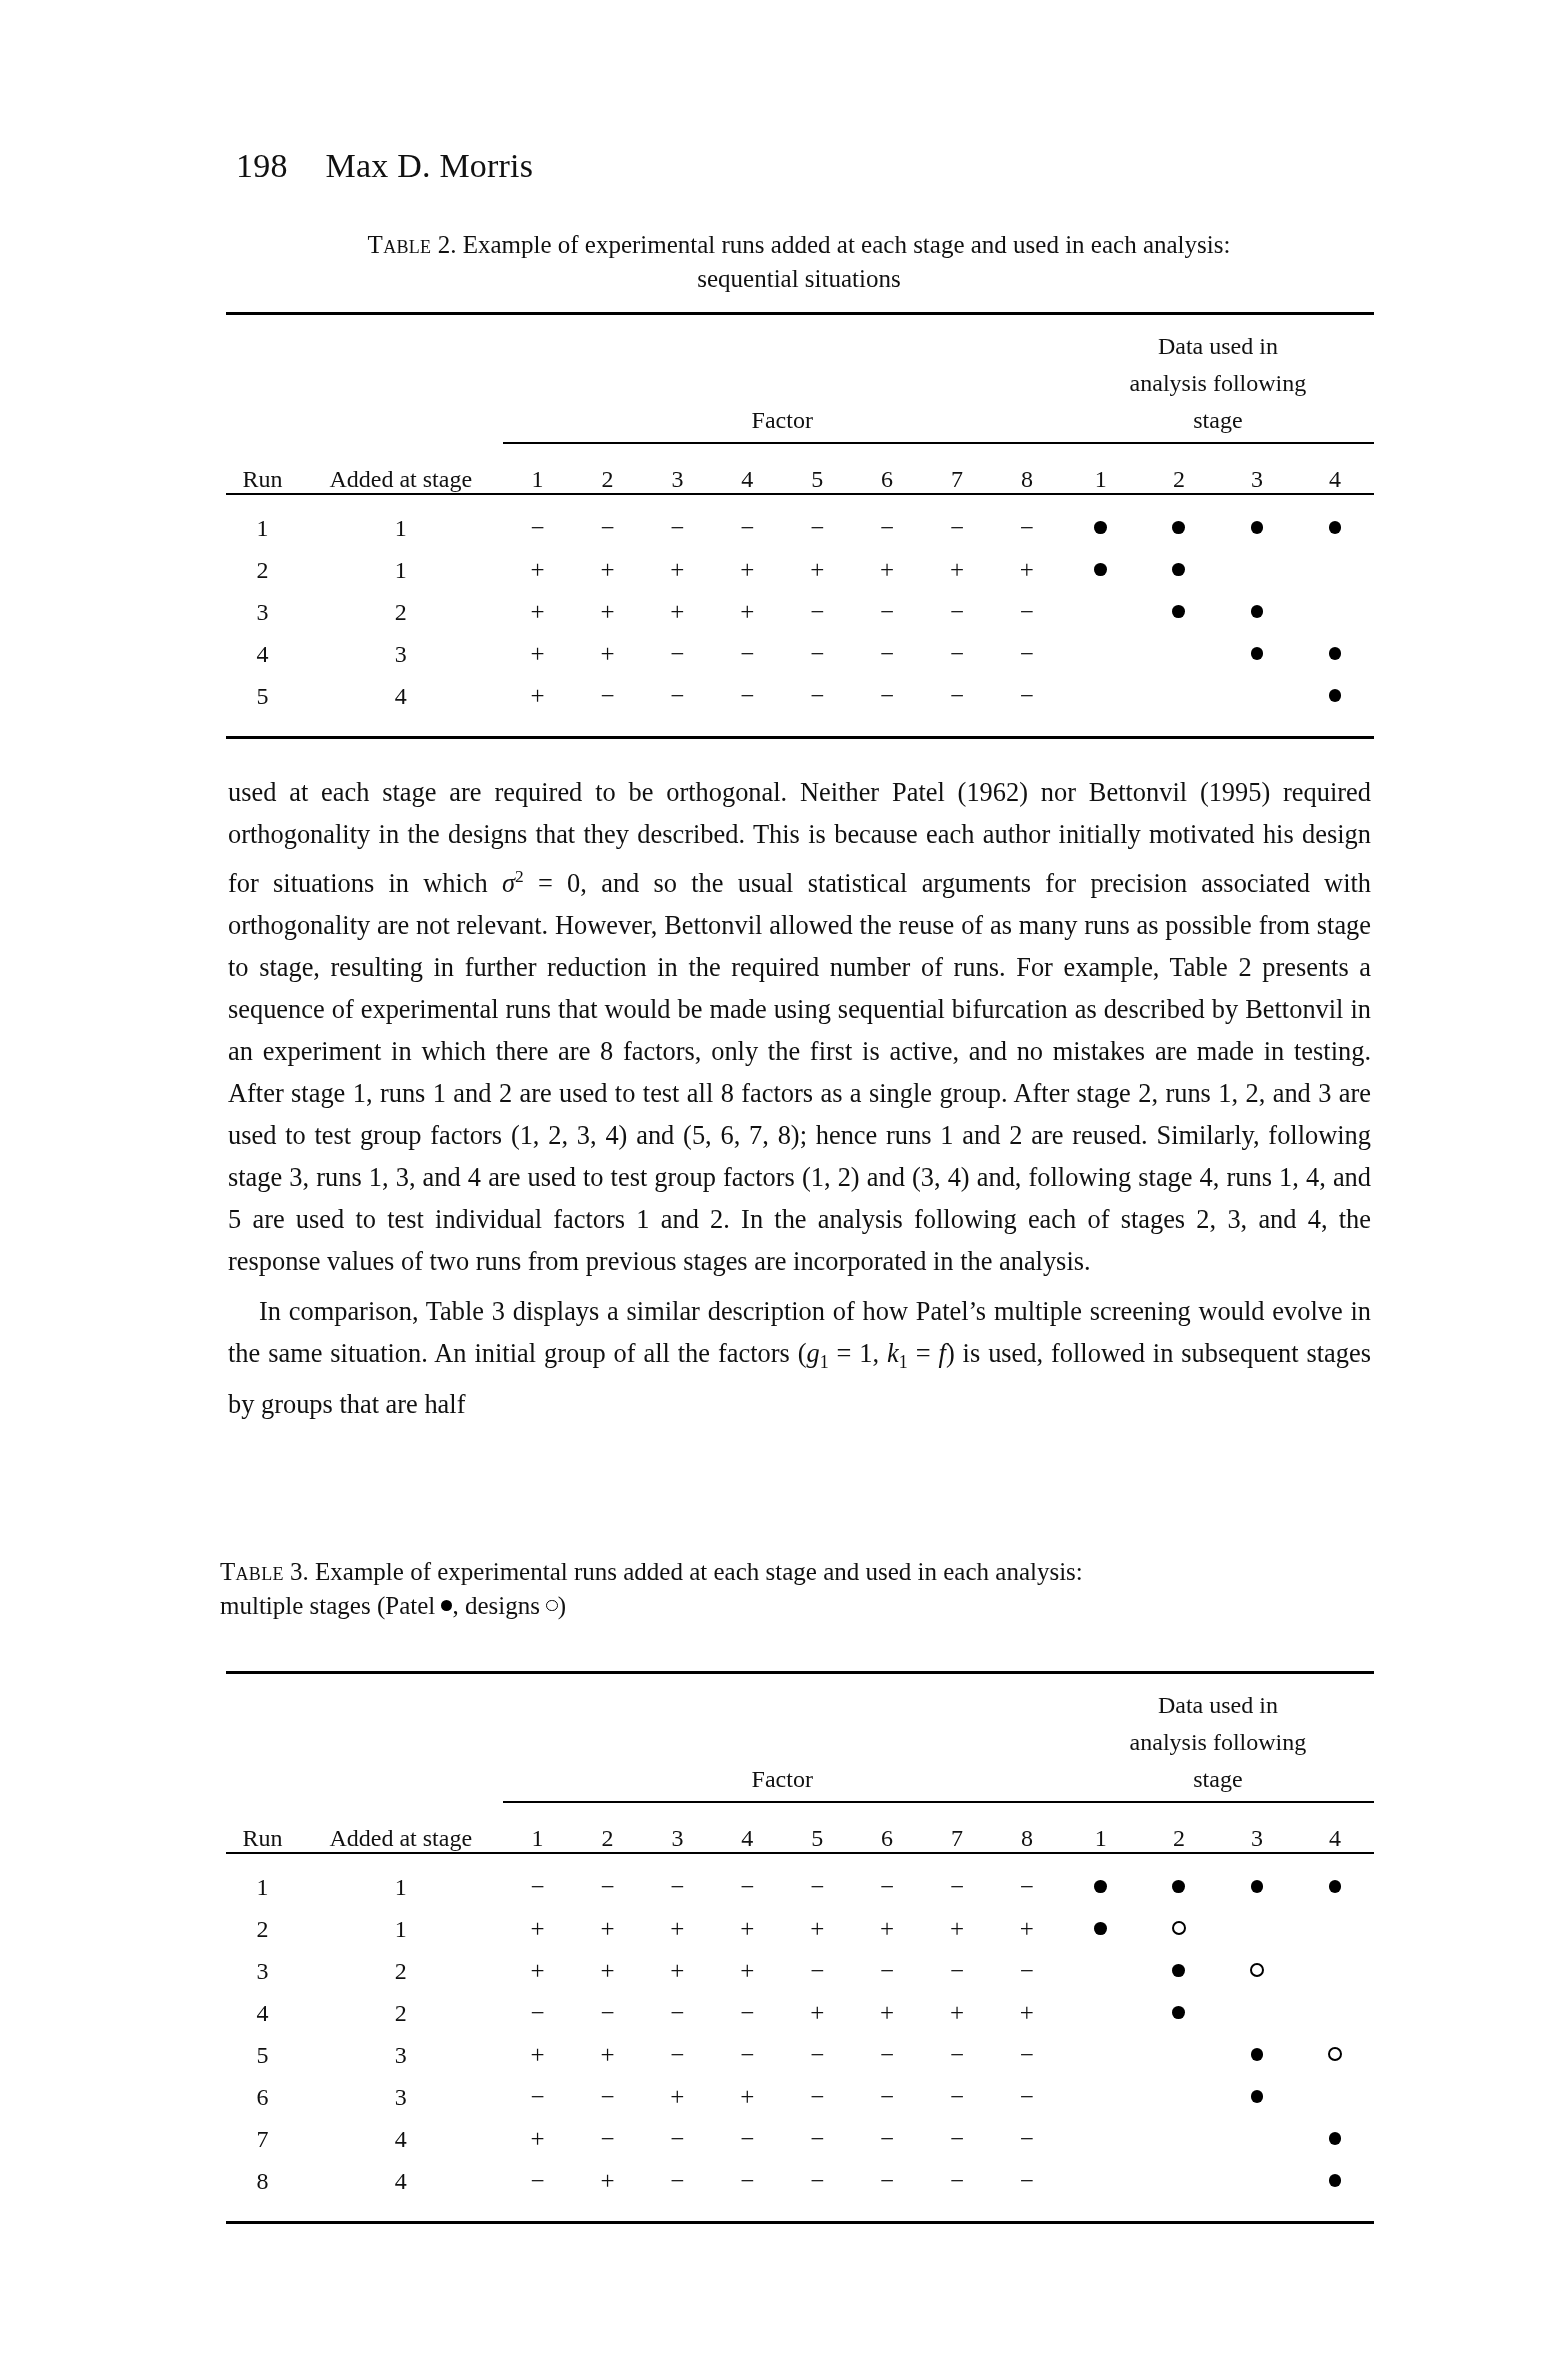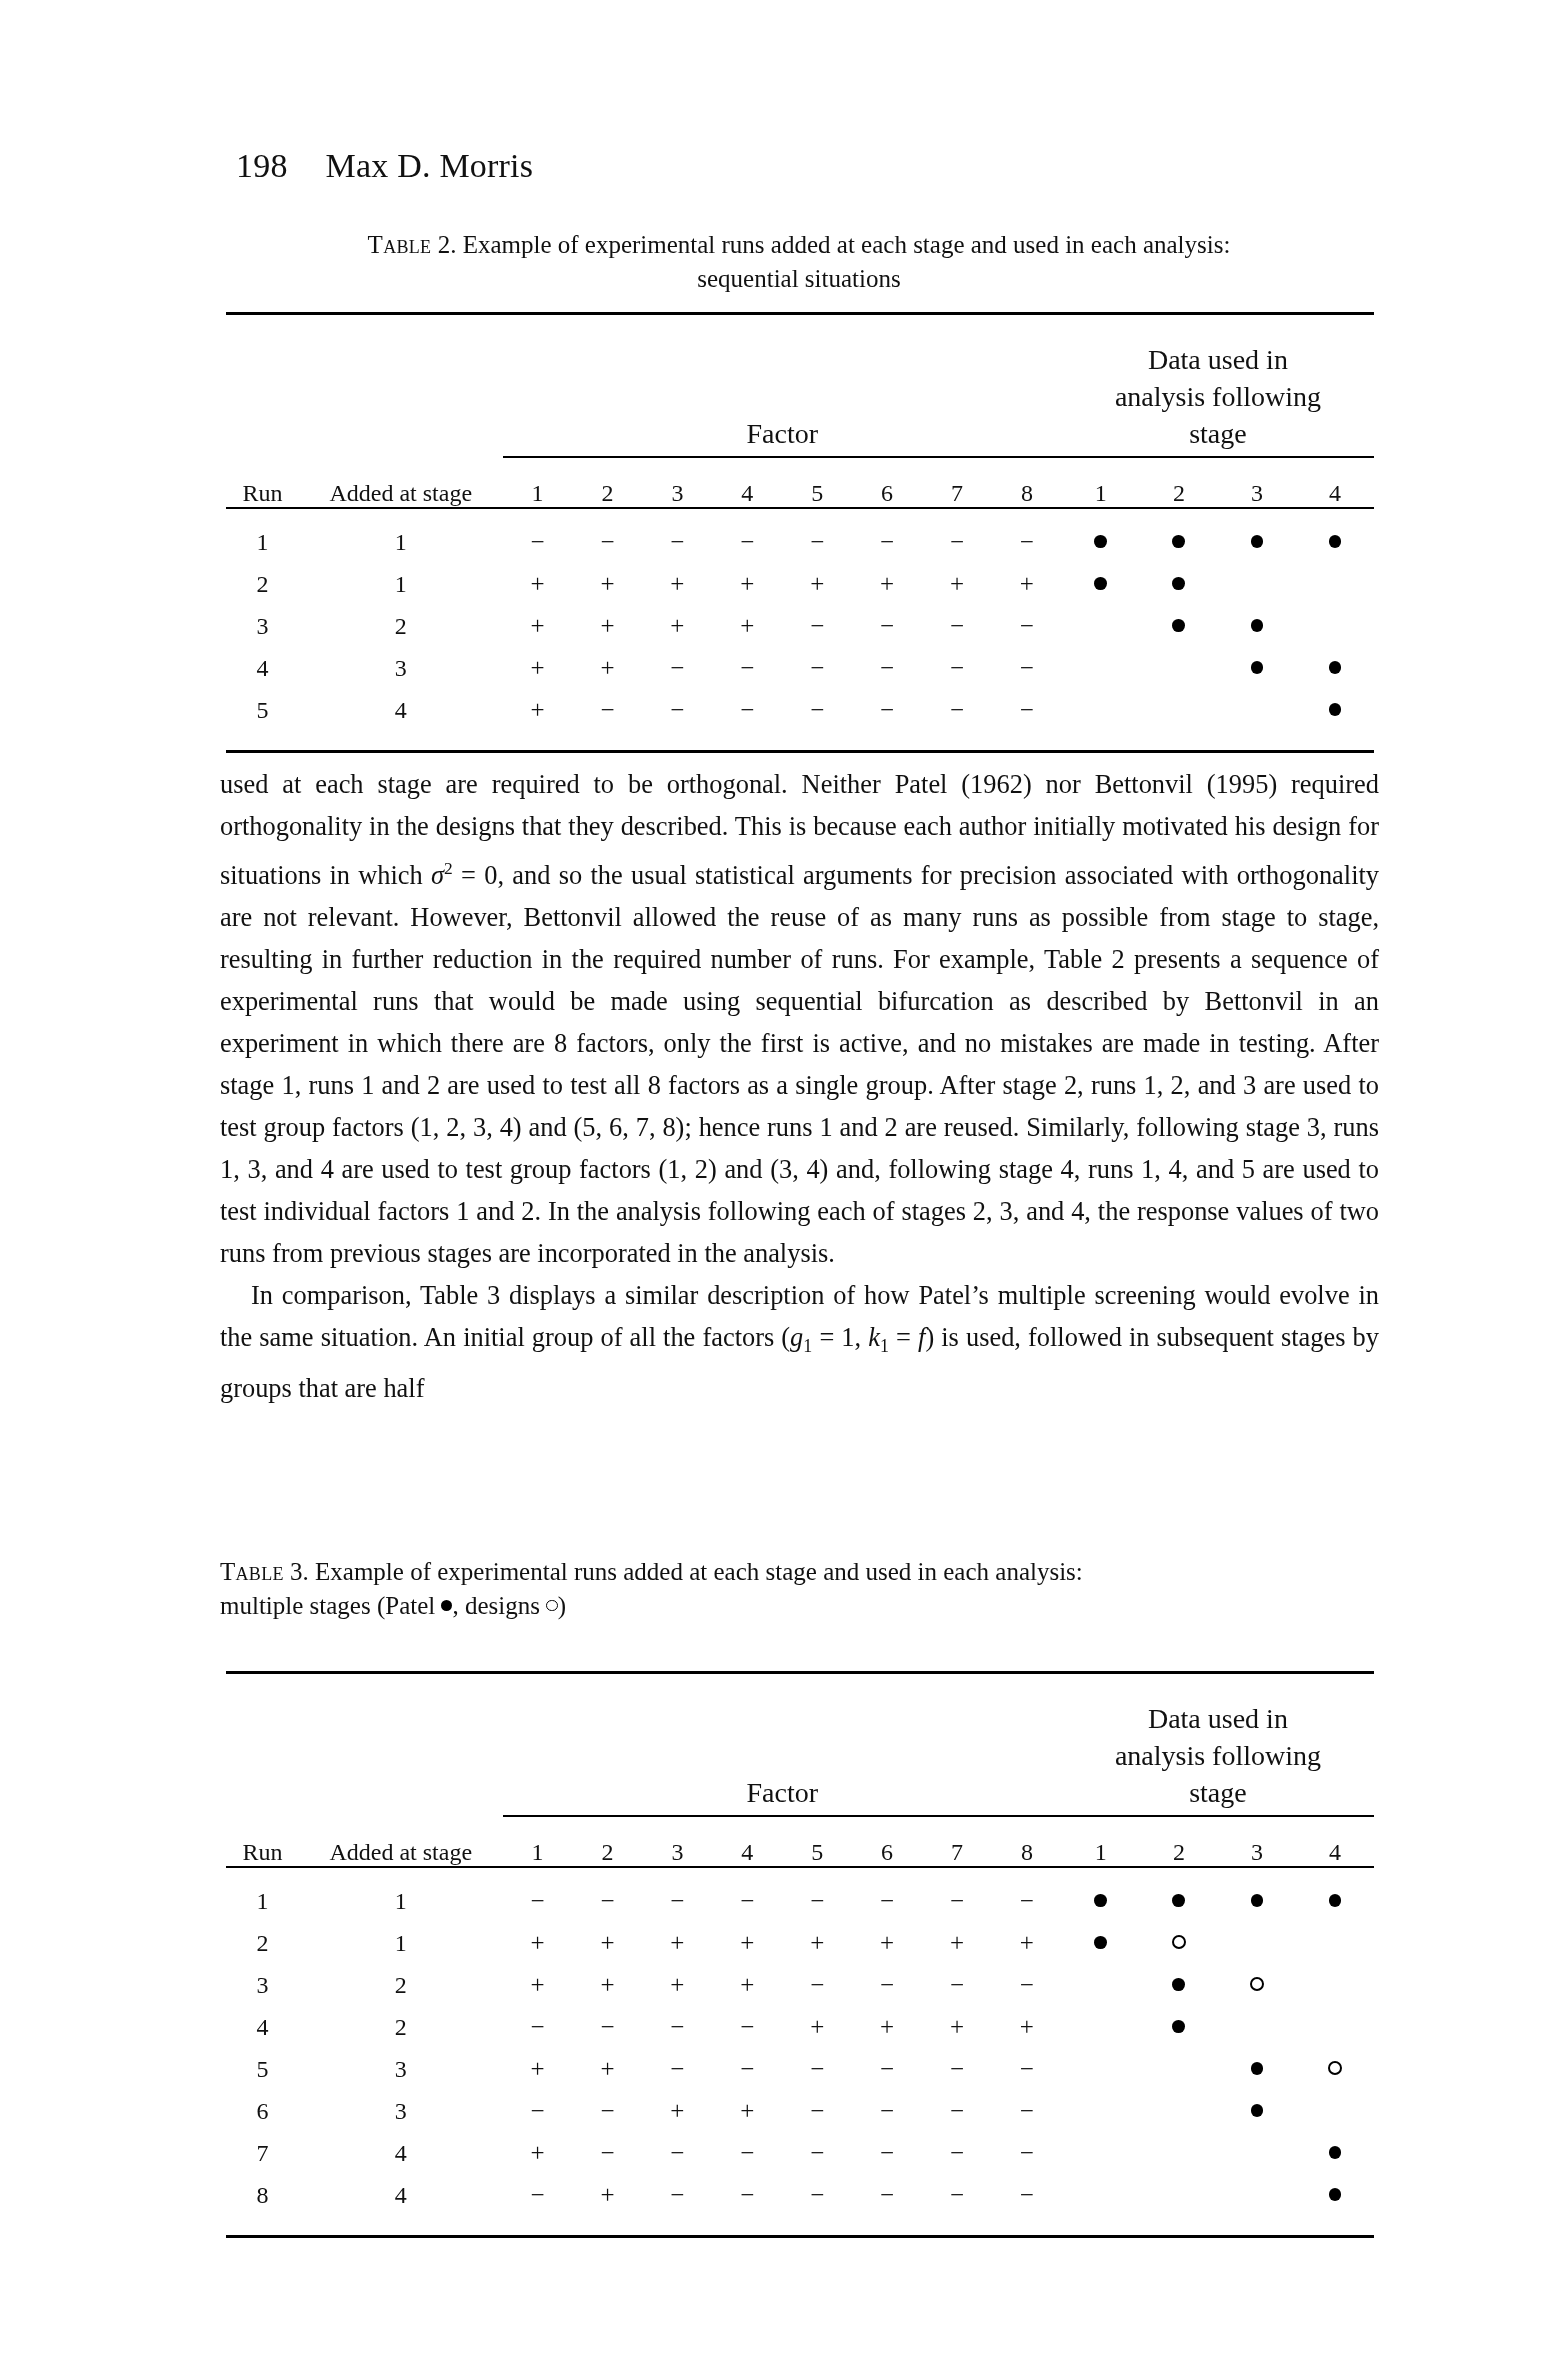--- a/index.html
+++ b/index.html
@@ -66,23 +66,23 @@
     font-weight: normal;
     vertical-align: bottom;
   }
 
   tr.r-toprule > td { border-top: 3.4px solid #000; height: 0; font-size: 0; line-height: 0; }
   tr.r-midrule > td { border-top: 2.1px solid #000; height: 0; font-size: 0; line-height: 0; }
   tr.r-botrule > td { border-top: 3.4px solid #000; height: 0; font-size: 0; line-height: 0; }
 
   
   .grp-head {
-    height: 140px;
+    height: 126px;
     vertical-align: bottom;
-    font-size: 28px;
+    font-size: 24px;
     line-height: 32px;
     font-family: Liberation Serif, serif;
   }
   .grp-head .stack { display: block; padding-bottom: 5.1px; }
 
   
   td.span-line {
     height: 3.4px;
     font-size: 0;
     line-height: 0;
@@ -117,21 +117,21 @@
   
   .body {
     position: absolute;
     left: 220px;
     width: 1159px;
     font-size: 26.4px;
     line-height: 42px;
     text-align: justify;
     text-justify: inter-word;
   }
-  .body p { margin: 0; }
+  .body p { margin: 8px; }
   .body p.indent { text-indent: 31px; }
   .mathvar { font-style: italic; font-family: "Liberation Serif", serif; }
   sub { font-size: 0.68em; }
   sup { font-size: 0.66em; }
   .inline-dot-f {
     display: inline-block; width: 11px; height: 11px;
     border-radius: 50%; background: #000; vertical-align: 2.6px;
   }
   .inline-dot-o {
     display: inline-block; width: 9.4px; height: 9.4px;

